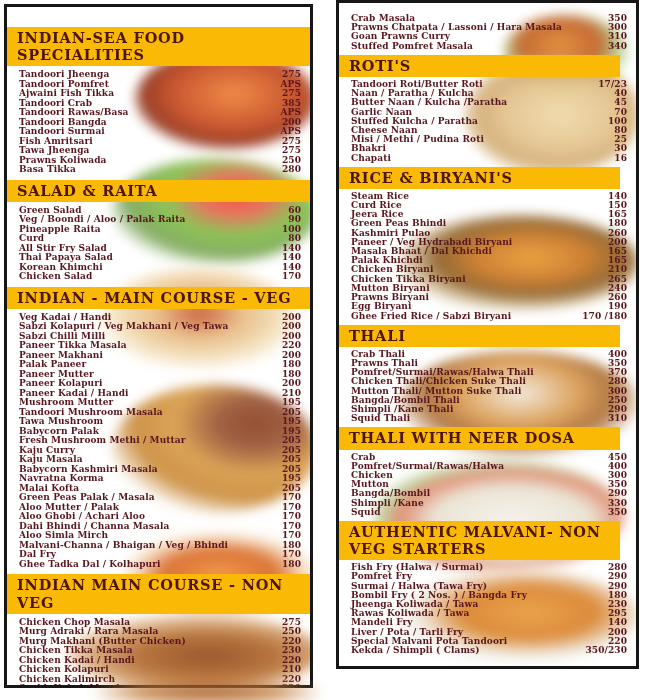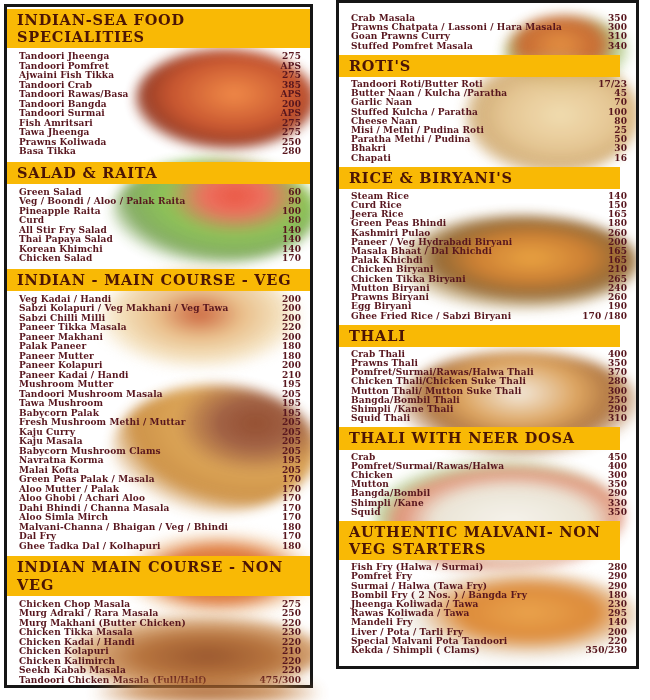--- a/index.html
+++ b/index.html
@@ -19,21 +19,21 @@
   .box{position:absolute;background:#fff;border:3px solid var(--border);overflow:hidden;}
   .box.left{left:4px;top:4px;width:309px;height:684px;}
   .box.right{left:336px;top:0;width:303px;height:669px;}
   .sections{position:relative;z-index:2;}
   .box.right .sections{padding-top:11px;}
   .band{
     background:var(--header-bg);color:var(--header-text);
     font-weight:bold;font-size:14.5px;letter-spacing:0.8px;
     padding:2px 8px 3px 10px;margin:5px 0 4px 0;line-height:1.18;
   }
-  .box .section:first-child .band{margin-top:2px;}
+  .box .section:first-child .band{margin-top:20px;}
   .box.right .band{margin:4px 16px 3px 0;}
   .row{
     display:flex;justify-content:space-between;align-items:baseline;
     padding:0 9px 0 12px;white-space:nowrap;
   }
   .nm,.pr{
     font-weight:bold;color:var(--item-text);
     font-size:9px;line-height:9.5px;letter-spacing:0.1px;
   }
   .pr{margin-left:6px;}
@@ -222,21 +222,21 @@
           </div>
           <div class="row">
             <span class="nm">Kaju Curry</span>
             <span class="pr">205</span>
           </div>
           <div class="row">
             <span class="nm">Kaju Masala</span>
             <span class="pr">205</span>
           </div>
           <div class="row">
-            <span class="nm">Babycorn Mushroom Clams</span>
+            <span class="nm">Babycorn Kashmiri Masala</span>
             <span class="pr">205</span>
           </div>
           <div class="row">
             <span class="nm">Navratna Korma</span>
             <span class="pr">195</span>
           </div>
           <div class="row">
             <span class="nm">Malai Kofta</span>
             <span class="pr">205</span>
           </div>
@@ -345,42 +345,42 @@
             <span class="pr">340</span>
           </div>
         </div>
         <div class="section">
           <div class="band">ROTI'S</div>
           <div class="row">
             <span class="nm">Tandoori Roti/Butter Roti</span>
             <span class="pr">17/23</span>
           </div>
           <div class="row">
+            <span class="nm">Naan / Paratha / Kulcha</span>
+            <span class="pr">40</span>
+          </div>
+          <div class="row">
             <span class="nm">Butter Naan / Kulcha /Paratha</span>
             <span class="pr">45</span>
           </div>
           <div class="row">
             <span class="nm">Garlic Naan</span>
             <span class="pr">70</span>
           </div>
           <div class="row">
             <span class="nm">Stuffed Kulcha / Paratha</span>
             <span class="pr">100</span>
           </div>
           <div class="row">
             <span class="nm">Cheese Naan</span>
             <span class="pr">80</span>
           </div>
           <div class="row">
             <span class="nm">Misi / Methi / Pudina Roti</span>
             <span class="pr">25</span>
-          </div>
-          <div class="row">
-            <span class="nm">Paratha Methi / Pudina</span>
-            <span class="pr">50</span>
           </div>
           <div class="row">
             <span class="nm">Bhakri</span>
             <span class="pr">30</span>
           </div>
           <div class="row">
             <span class="nm">Chapati</span>
             <span class="pr">16</span>
           </div>
         </div>

